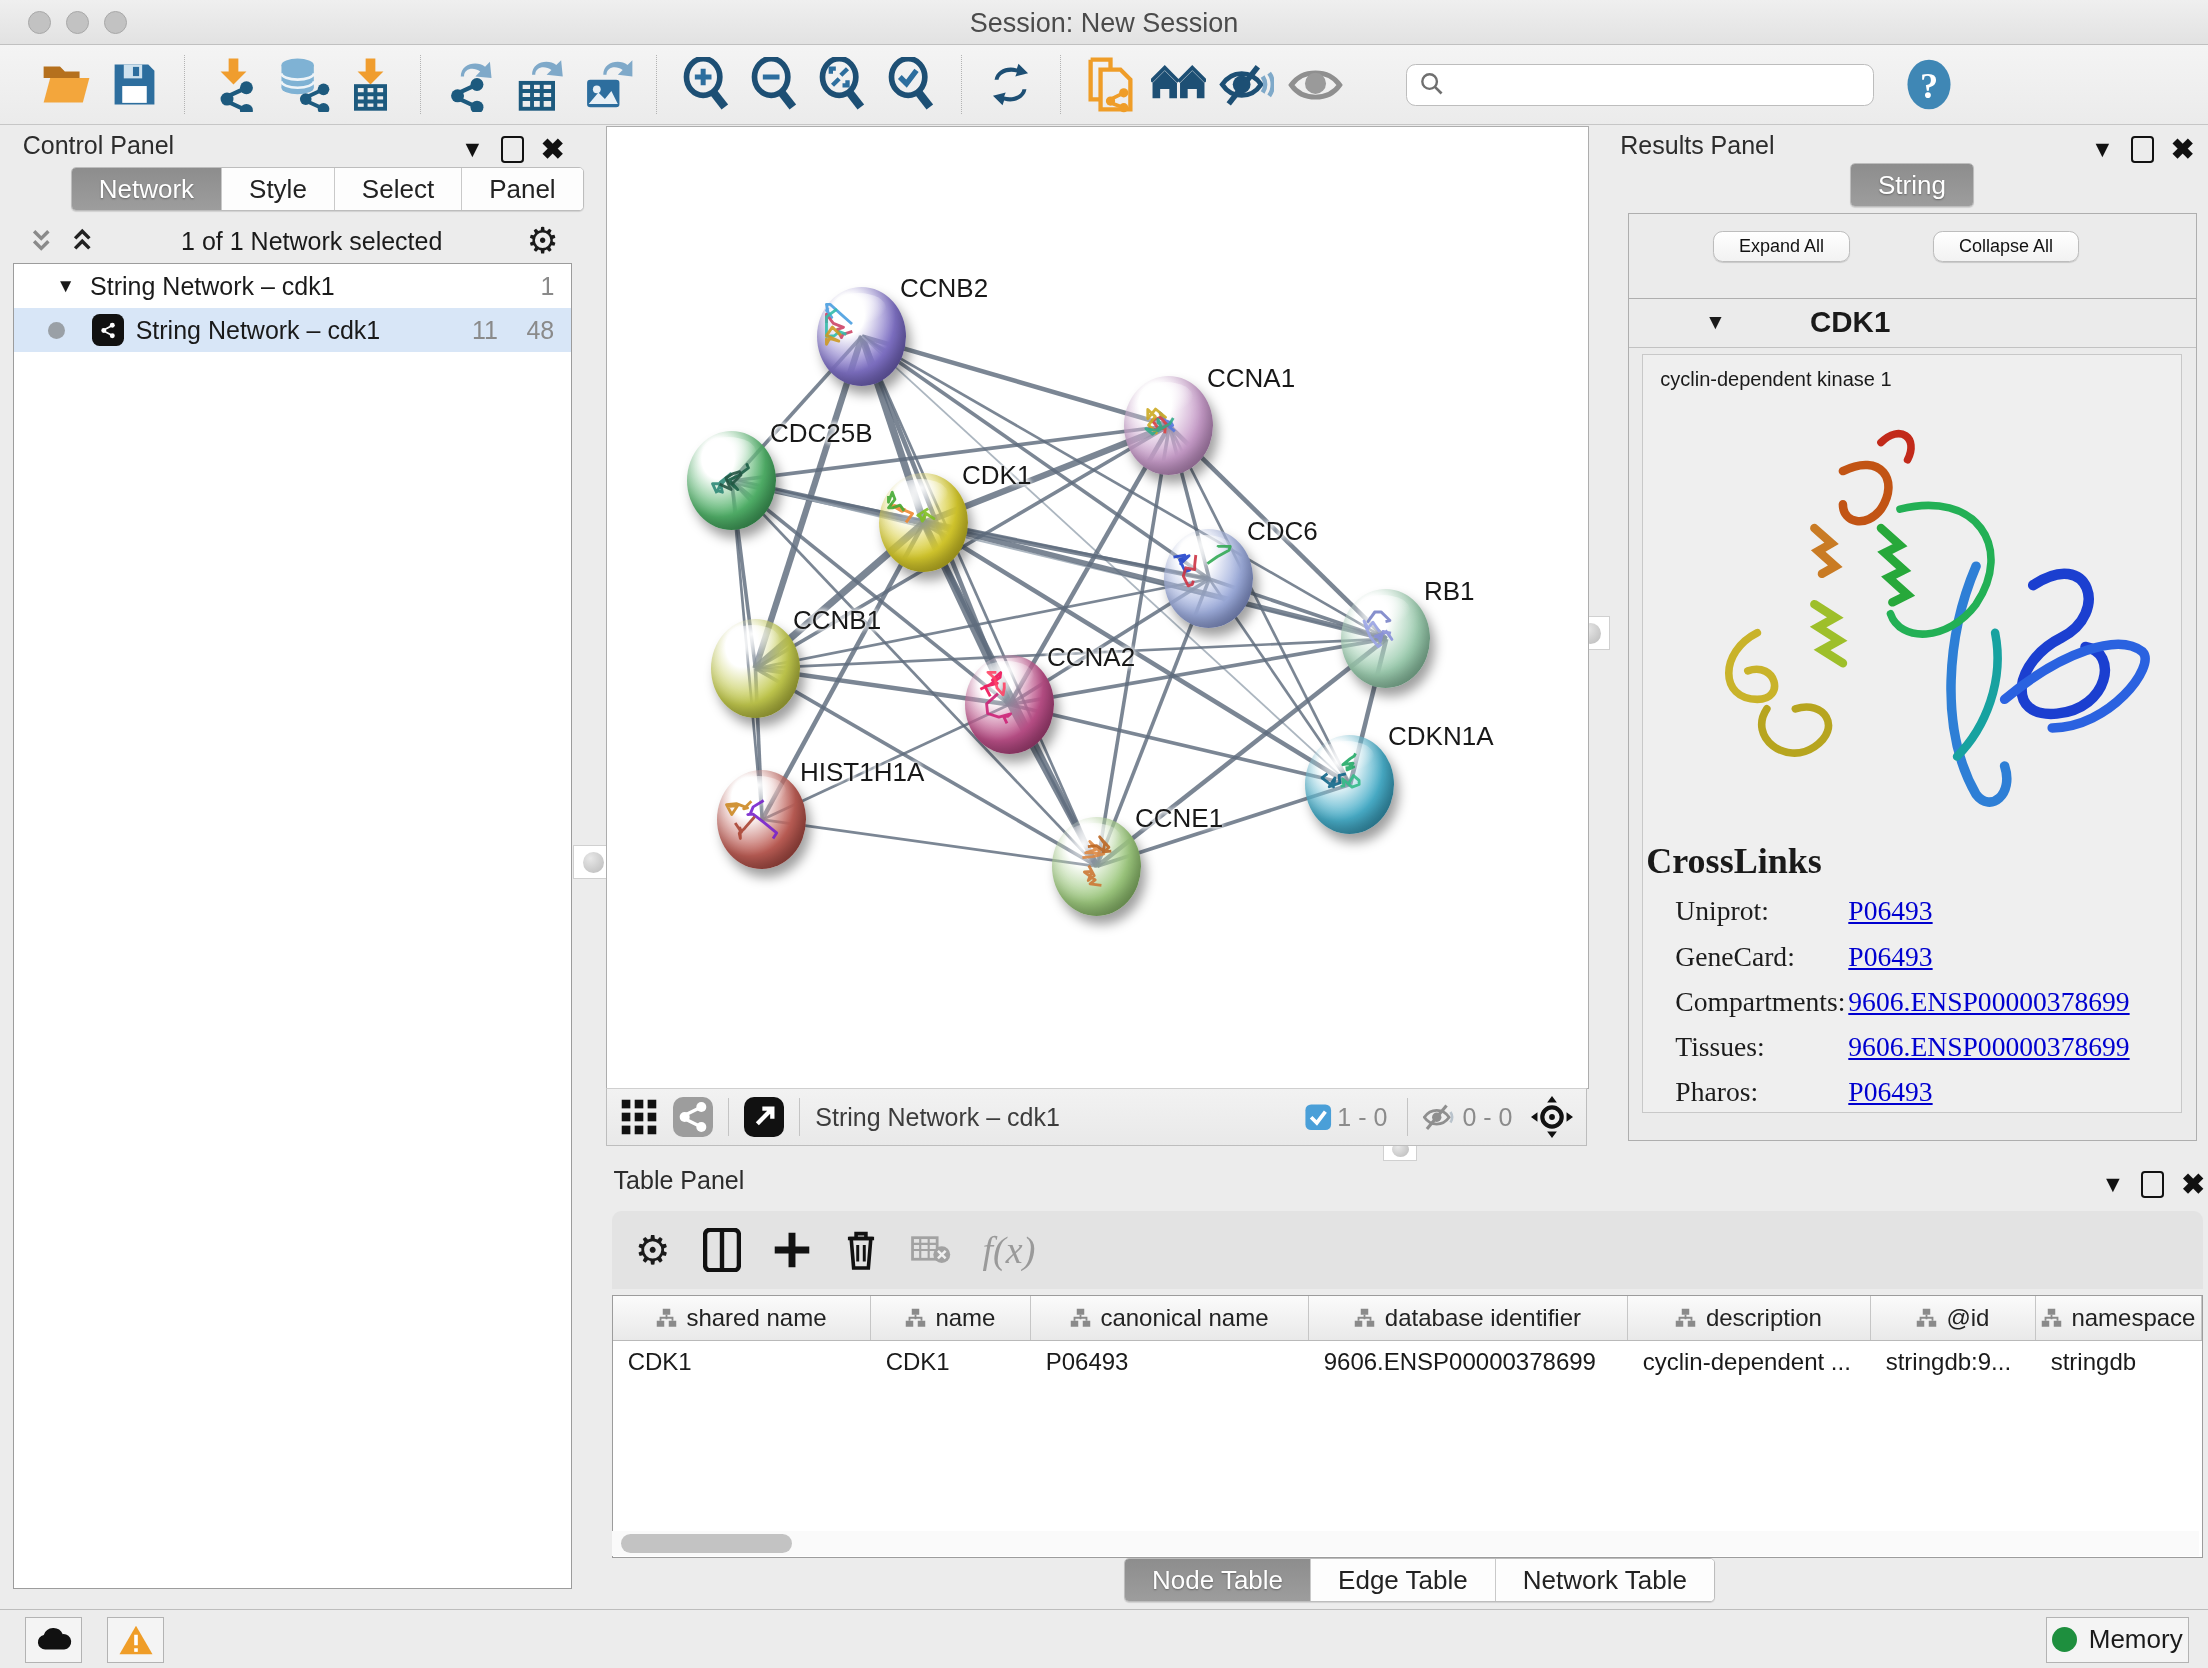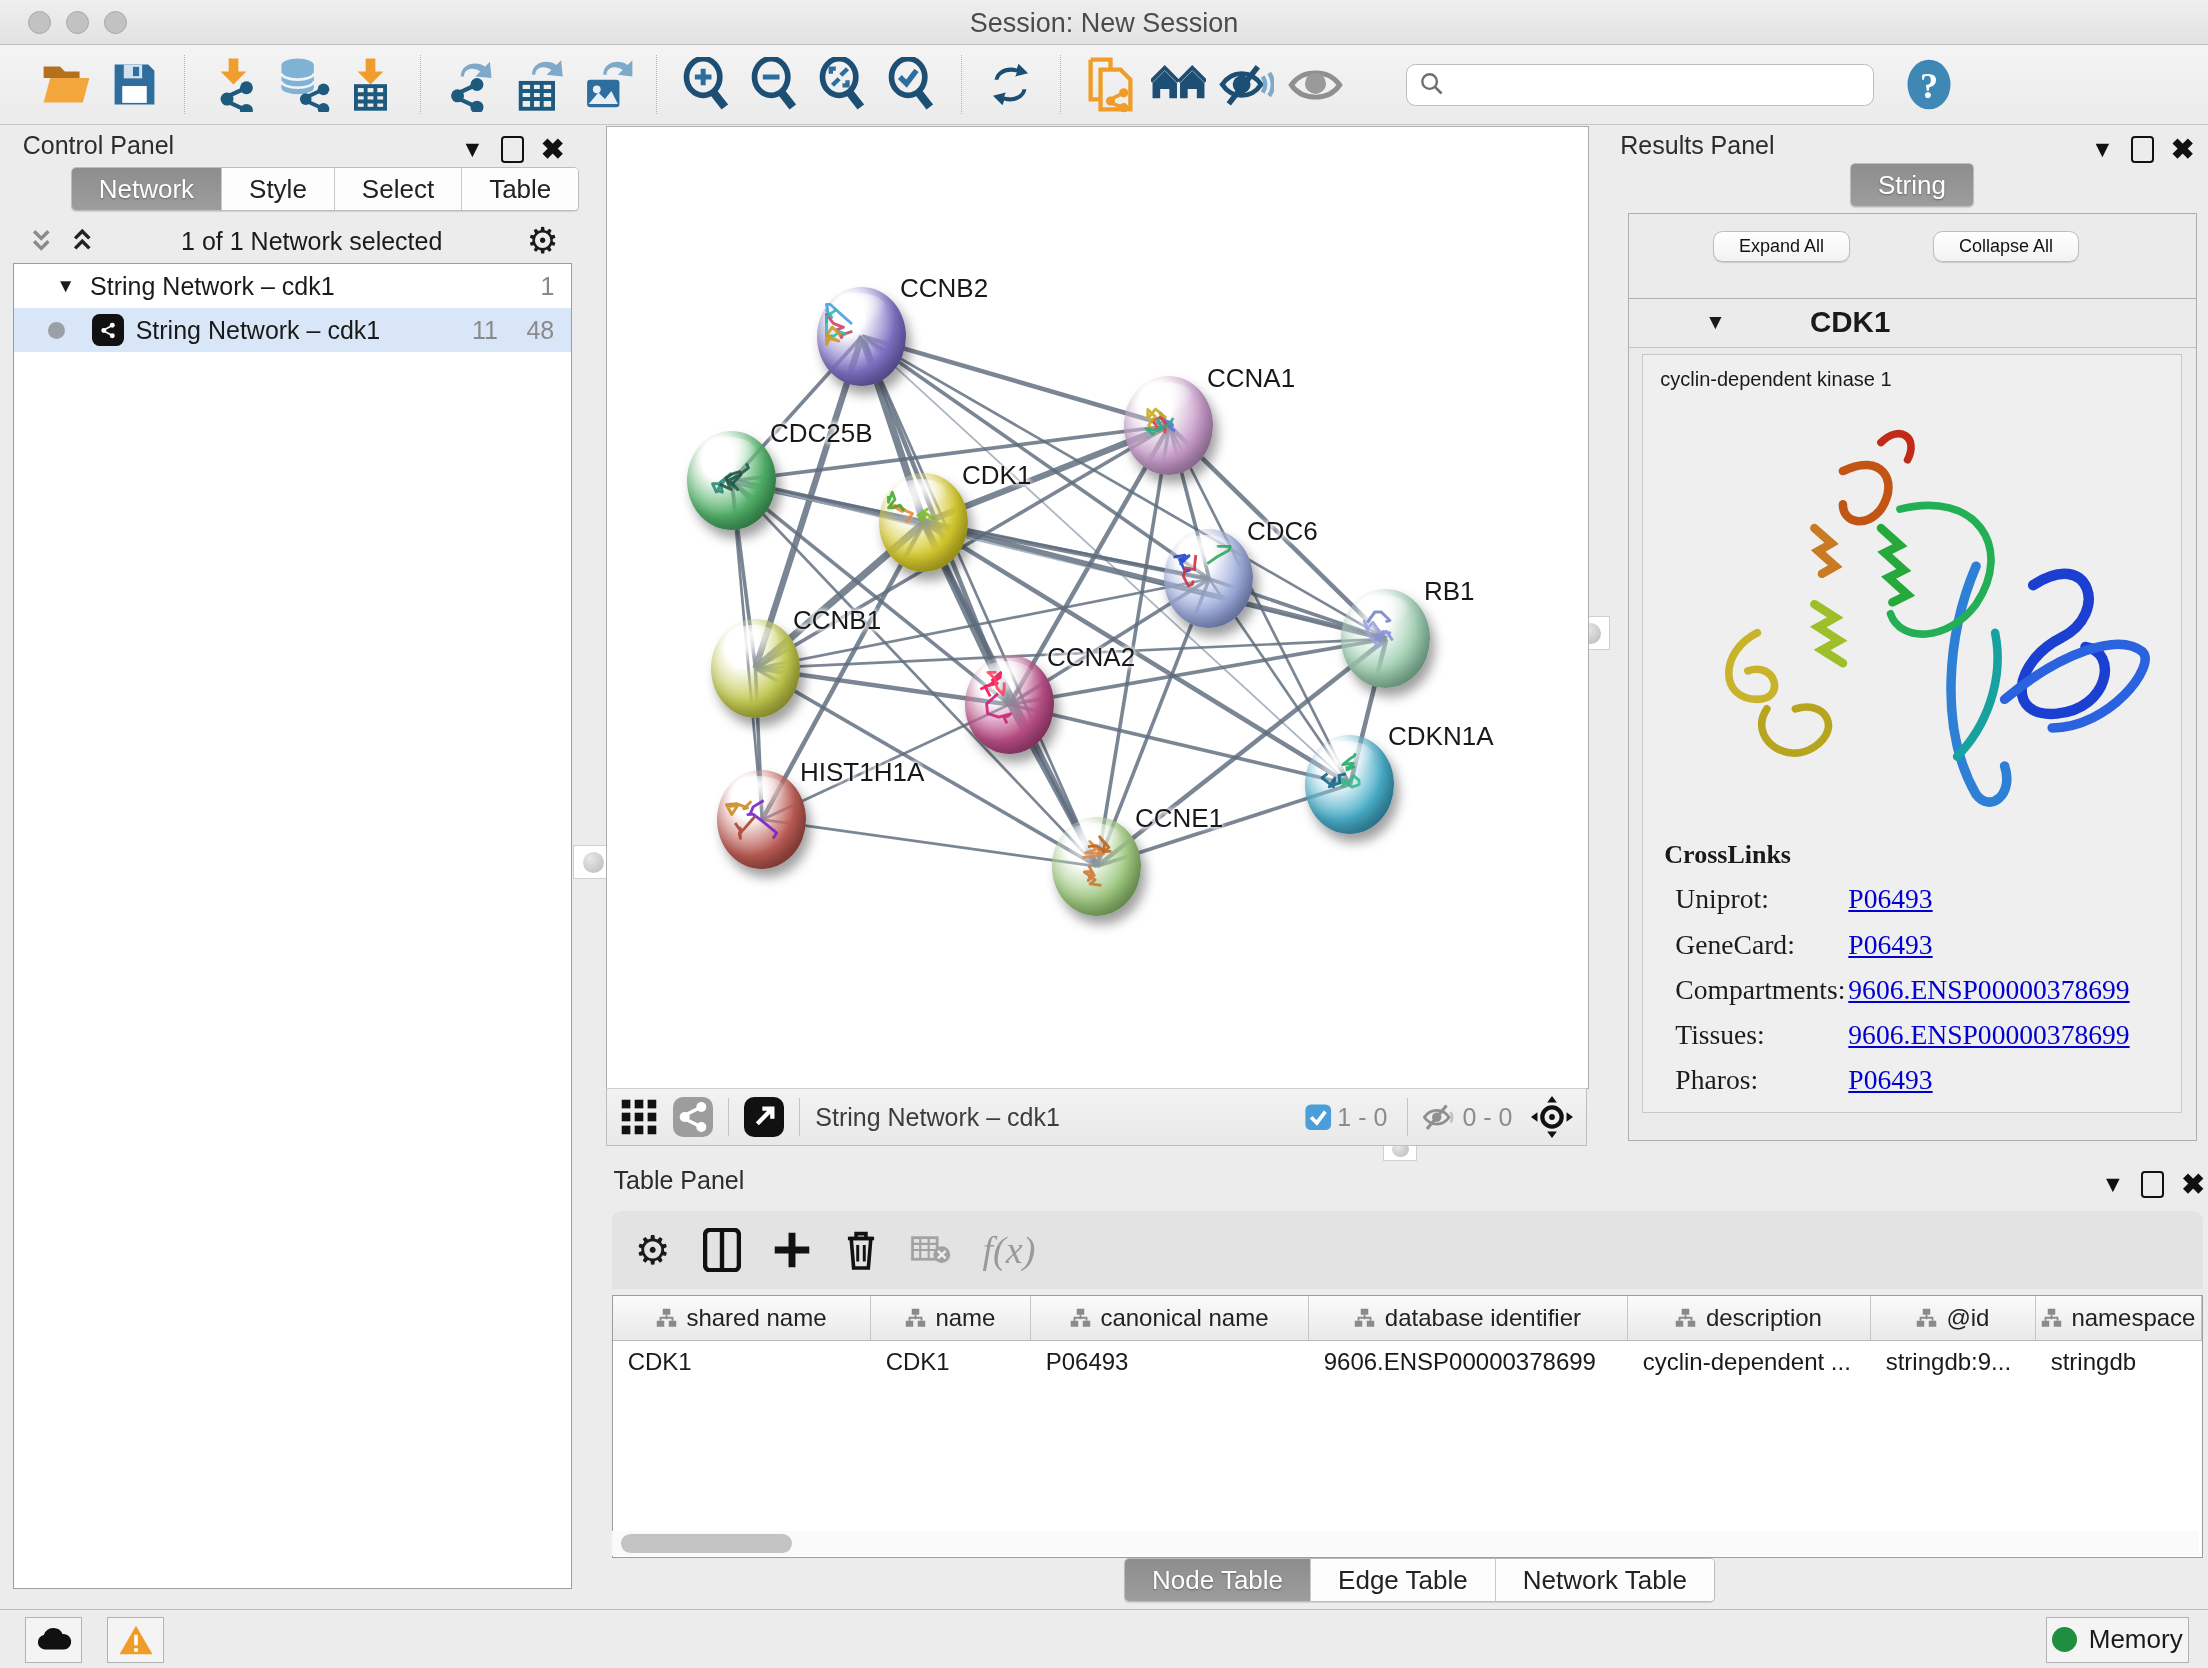--- a/index.html
+++ b/index.html
@@ -286,21 +286,21 @@
     <div class="panel-head" style="left:17px;top:5.7px">Control Panel</div>
     <div class="panel-ctrls" style="right:25px;top:7.6px">
       <span>▼</span>
       <span class="float-box"></span>
       <b style="font-size:28.5px">✖</b>
     </div>
     <div class="seg" style="position:absolute;left:65px;top:42px" id="cp-tabs">
         <span class="tab on">Network</span>
         <span class="tab">Style</span>
         <span class="tab">Select</span>
-        <span class="tab">Table</span>
+        <span class="tab">Panel</span>
       </div>
     <div id="cp-sub">
       <svg width="28.5" height="28.5" viewBox="0 0 20 20" style="margin-left:13.3px">
           <g stroke="#8a8a8a" stroke-width="2.4" fill="none">
             <path d="M5 3l5 5 5-5M5 10l5 5 5-5"></path>
           </g>
         </svg>
       <svg width="28.5" height="28.5" viewBox="0 0 20 20" style="margin-left:13.3px">
           <g stroke="#222" stroke-width="2.4" fill="none">
             <path d="M5 8l5-5 5 5M5 15l5-5 5 5"></path>
@@ -579,21 +579,21 @@
             <path d="M250 100 C330 80 370 140 330 200 C300 240 250 240 240 210" stroke="#23b055" stroke-width="8"></path>
             <path d="M160 200 l22 14 l-18 10 l22 14 l-18 10 l22 14" stroke="#9ebf2a" stroke-width="9"></path>
             <path d="M100 230 C60 250 60 300 100 300 C130 300 120 260 90 270" stroke="#c9b32a" stroke-width="8"></path>
             <path d="M110 310 C90 340 130 370 160 350 C190 330 170 300 140 310" stroke="#b7a51f" stroke-width="8"></path>
             <path d="M160 120 l18 16 l-14 8 l18 16 l-14 8" stroke="#c97b24" stroke-width="9"></path>
             <path d="M190 60 C230 40 250 70 230 100 C215 120 190 115 190 95" stroke="#c25414" stroke-width="9"></path>
             <path d="M230 30 C250 10 270 25 258 48" stroke="#c22a1a" stroke-width="8"></path>
           </g>
         </svg>
         <div id="crosslinks" style="position:absolute;left:0px;top:485px;width:100%">
-          <div style="font-weight:bold;margin-left:21px;font-size:26px">CrossLinks</div>
+          <div style="font-weight:bold;margin-left:3px;font-size:36px">CrossLinks</div>
           <div id="xl-rows">
               <div class="xl-row">
                 <span class="xl-label">Uniprot:</span>
                 <a href="#">P06493</a>
               </div>
               <div class="xl-row">
                 <span class="xl-label">GeneCard:</span>
                 <a href="#">P06493</a>
               </div>
               <div class="xl-row">

